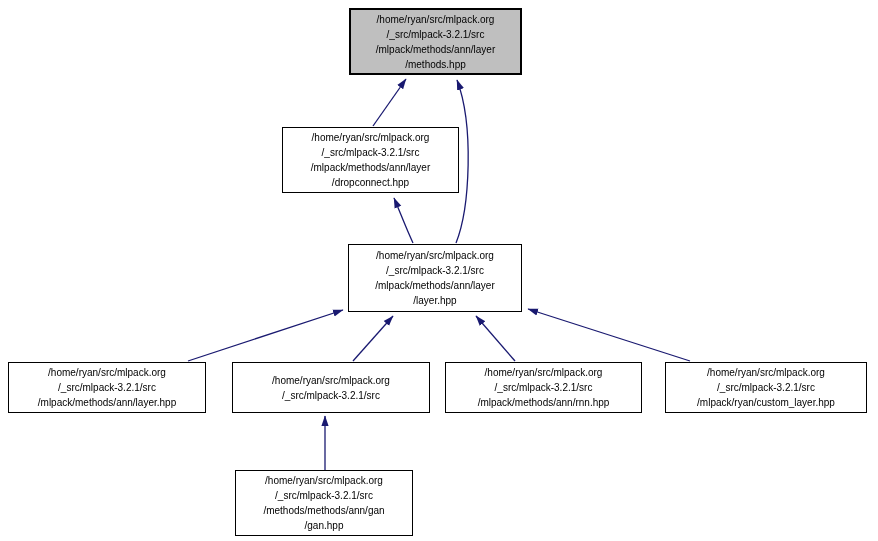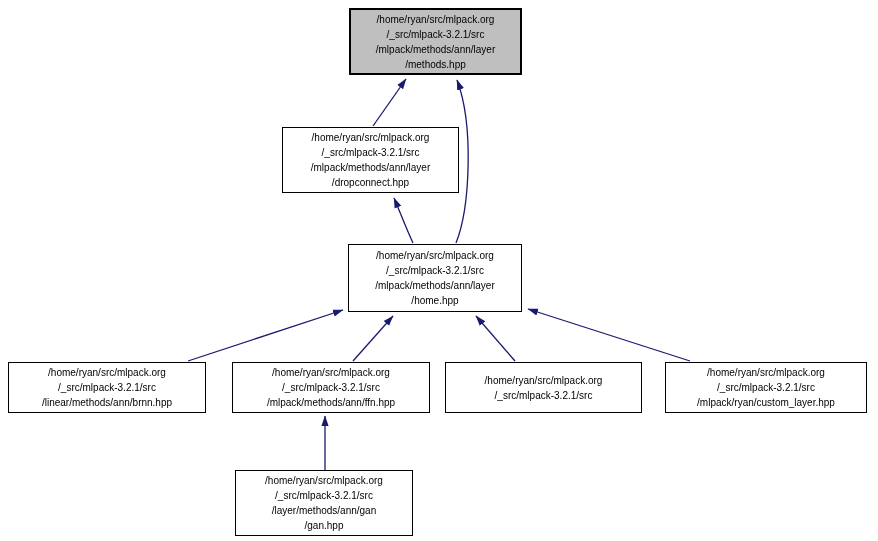--- a/index.html
+++ b/index.html
@@ -85,46 +85,46 @@
     <span>/home/ryan/src/mlpack.org</span>
     <span>/_src/mlpack-3.2.1/src</span>
     <span>/mlpack/methods/ann/layer</span>
     <span>/dropconnect.hpp</span>
   </div>
 
   <div class="node" style="left:348px; top:244px; width:174px; height:68px;">
     <span>/home/ryan/src/mlpack.org</span>
     <span>/_src/mlpack-3.2.1/src</span>
     <span>/mlpack/methods/ann/layer</span>
-    <span>/home.hpp</span>
+    <span>/layer.hpp</span>
   </div>
 
   <div class="node" style="left:8px; top:362px; width:198px; height:51px;">
     <span>/home/ryan/src/mlpack.org</span>
     <span>/_src/mlpack-3.2.1/src</span>
-    <span>/linear/methods/ann/brnn.hpp</span>
+    <span>/mlpack/methods/ann/layer.hpp</span>
   </div>
 
   <div class="node" style="left:232px; top:362px; width:198px; height:51px;">
     <span>/home/ryan/src/mlpack.org</span>
     <span>/_src/mlpack-3.2.1/src</span>
-    <span>/mlpack/methods/ann/ffn.hpp</span>
   </div>
 
   <div class="node" style="left:445px; top:362px; width:197px; height:51px;">
     <span>/home/ryan/src/mlpack.org</span>
     <span>/_src/mlpack-3.2.1/src</span>
+    <span>/mlpack/methods/ann/rnn.hpp</span>
   </div>
 
   <div class="node" style="left:665px; top:362px; width:202px; height:51px;">
     <span>/home/ryan/src/mlpack.org</span>
     <span>/_src/mlpack-3.2.1/src</span>
     <span>/mlpack/ryan/custom_layer.hpp</span>
   </div>
 
   <div class="node" style="left:235px; top:470px; width:178px; height:66px;">
     <span>/home/ryan/src/mlpack.org</span>
     <span>/_src/mlpack-3.2.1/src</span>
-    <span>/layer/methods/ann/gan</span>
+    <span>/methods/methods/ann/gan</span>
     <span>/gan.hpp</span>
   </div>
 
 </div>
 
 </body></html>

